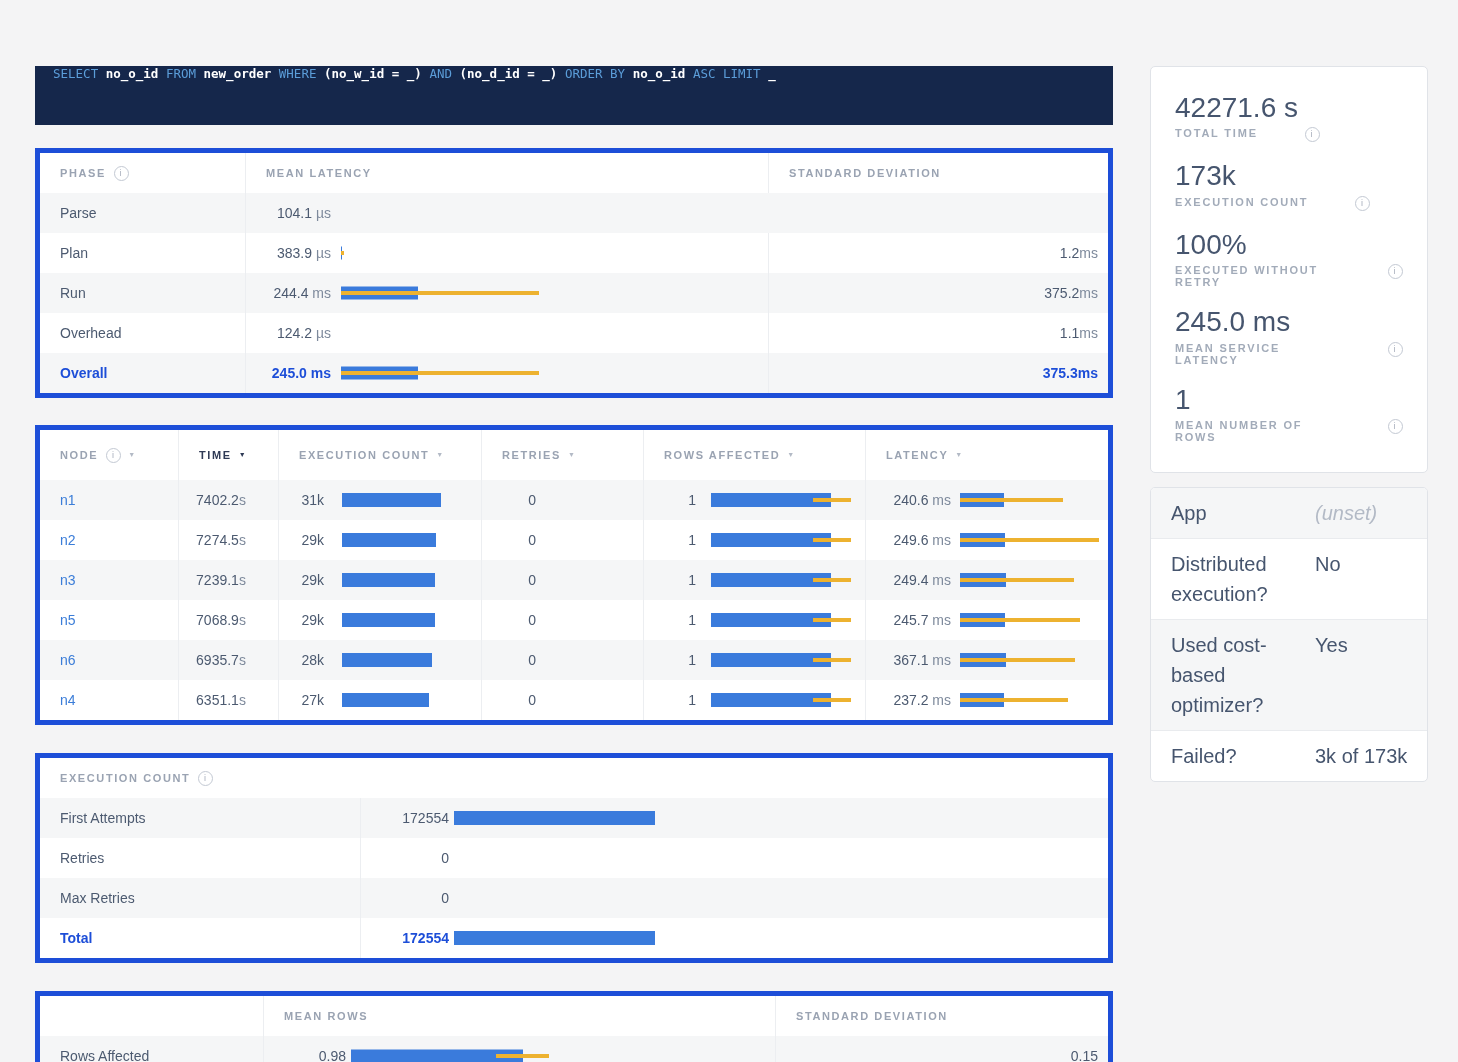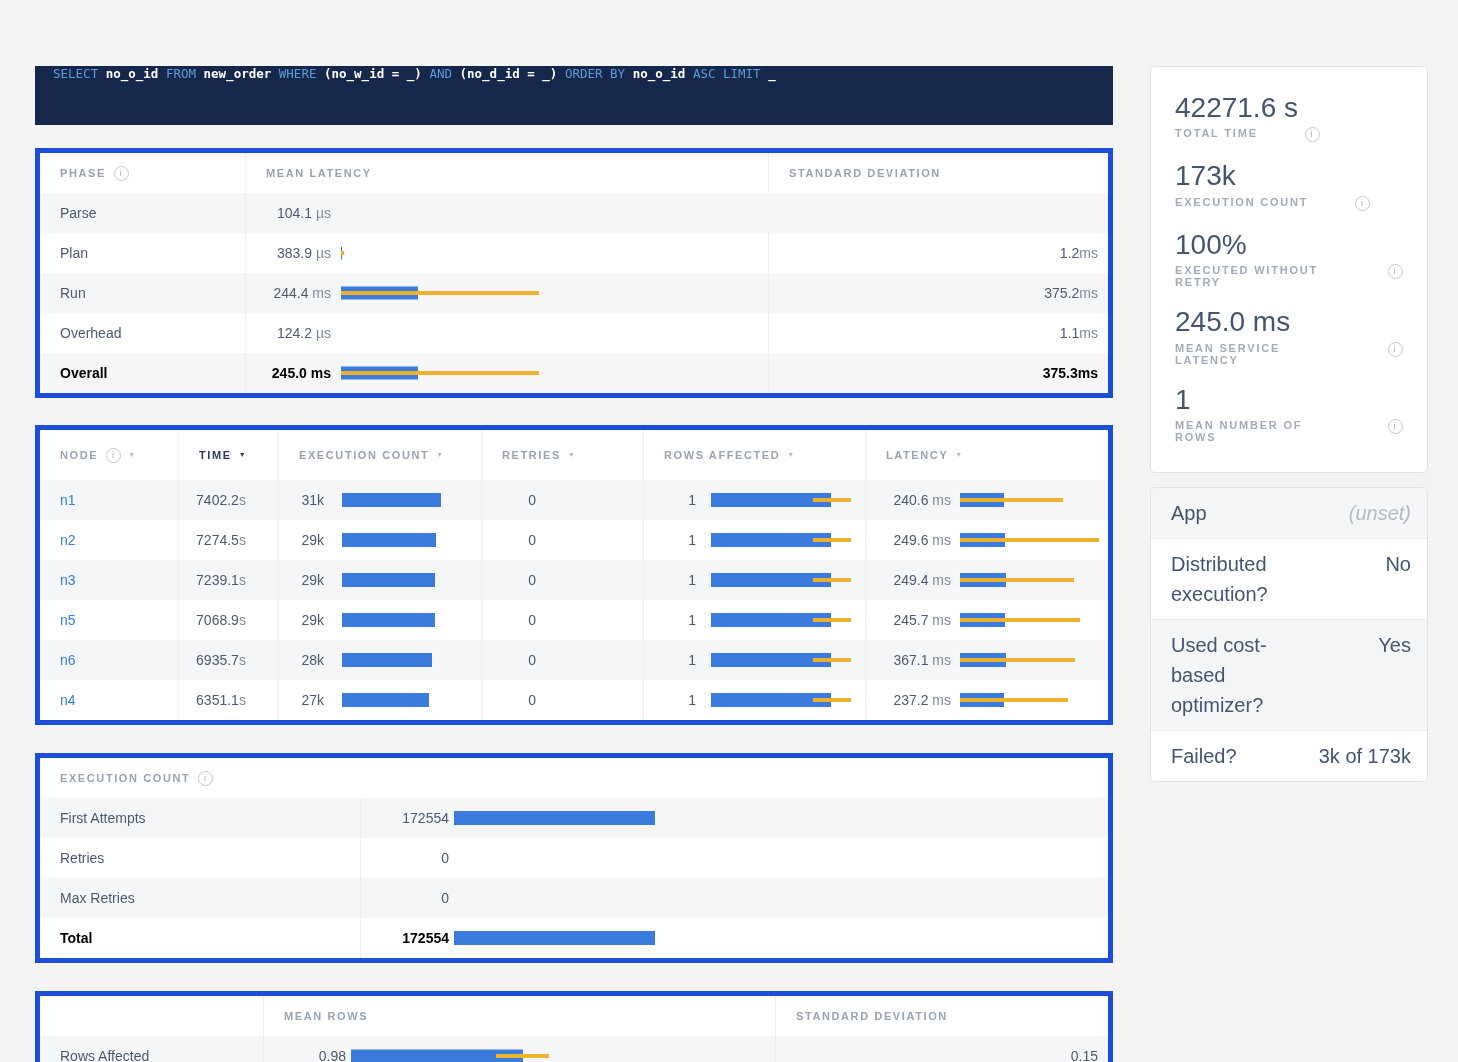--- a/index.html
+++ b/index.html
@@ -33,21 +33,21 @@
           font-size:9px; line-height:13px; text-align:center; margin-left:8px; font-weight:400;
           display:inline-block; flex:0 0 auto; font-style:normal; }
   .cell { display:flex; align-items:center; height:40px; font-size:14px; color:#4c5a70;
           border-left:1px solid #eceef1; overflow:hidden; }
   .cell:first-child { border-left:none; }
   .label-cell { padding-left:20px; }
   .std-cell  { justify-content:flex-end; padding-right:20px; }
   .time-cell { justify-content:center; padding-right:15px; }
   .num { text-align:right; flex:0 0 auto; }
   .unit { color:#7e8a9c; }
-  .row.bold .cell, .row.bold .num, .row.bold .unit { font-weight:700; color:#000000; }
+  .row.bold .cell, .row.bold .num, .row.bold .unit { font-weight:700; color:#1d4ed8; }
 
   .phase .thead, .phase .row   { grid-template-columns:205px 523px 350px; }
   .node  .thead, .node  .row   { grid-template-columns:138px 100px 203px 162px 222px 253px; }
   .node  .thead { height:50px; }
   .exec  .thead, .exec  .row   { grid-template-columns:320px 758px; }
   .rowsaff { margin-top:28px; }
   .rowsaff .thead, .rowsaff .row { grid-template-columns:223px 512px 343px; }
   .node, .exec { margin-top:27px; }
   .exec { margin-top:28px; }
 
@@ -73,21 +73,21 @@
   .stat-value { font-size:28px; color:#46556e; line-height:1.05; }
   .stat-label { margin-top:5px; font-size:11px; font-weight:700; letter-spacing:1.8px;
                 color:#a2abb9; display:flex; align-items:flex-start;gap:40px; }
   .stat-label .info { margin-left:7px; }
 
   .app { margin-top:14px; overflow:hidden; }
   .app-row { display:grid; grid-template-columns:1fr 96px; padding:10px 16px 10px 20px;
              border-top:1px solid #e9ebee; font-size:20px; color:#46556e; line-height:1.5; }
   .app-row:first-child { border-top:none; }
   .app-row:nth-child(odd) { background:#f5f6f7; }
-  .app-value { text-align:right; }
+  .app-value { }
   .app-value.muted { color:#b3bac6; font-style:italic; }
 </style>
 </head>
 <body>
 
 <div class="page">
 
   <div class="main">
 
     <div class="sql-box">

